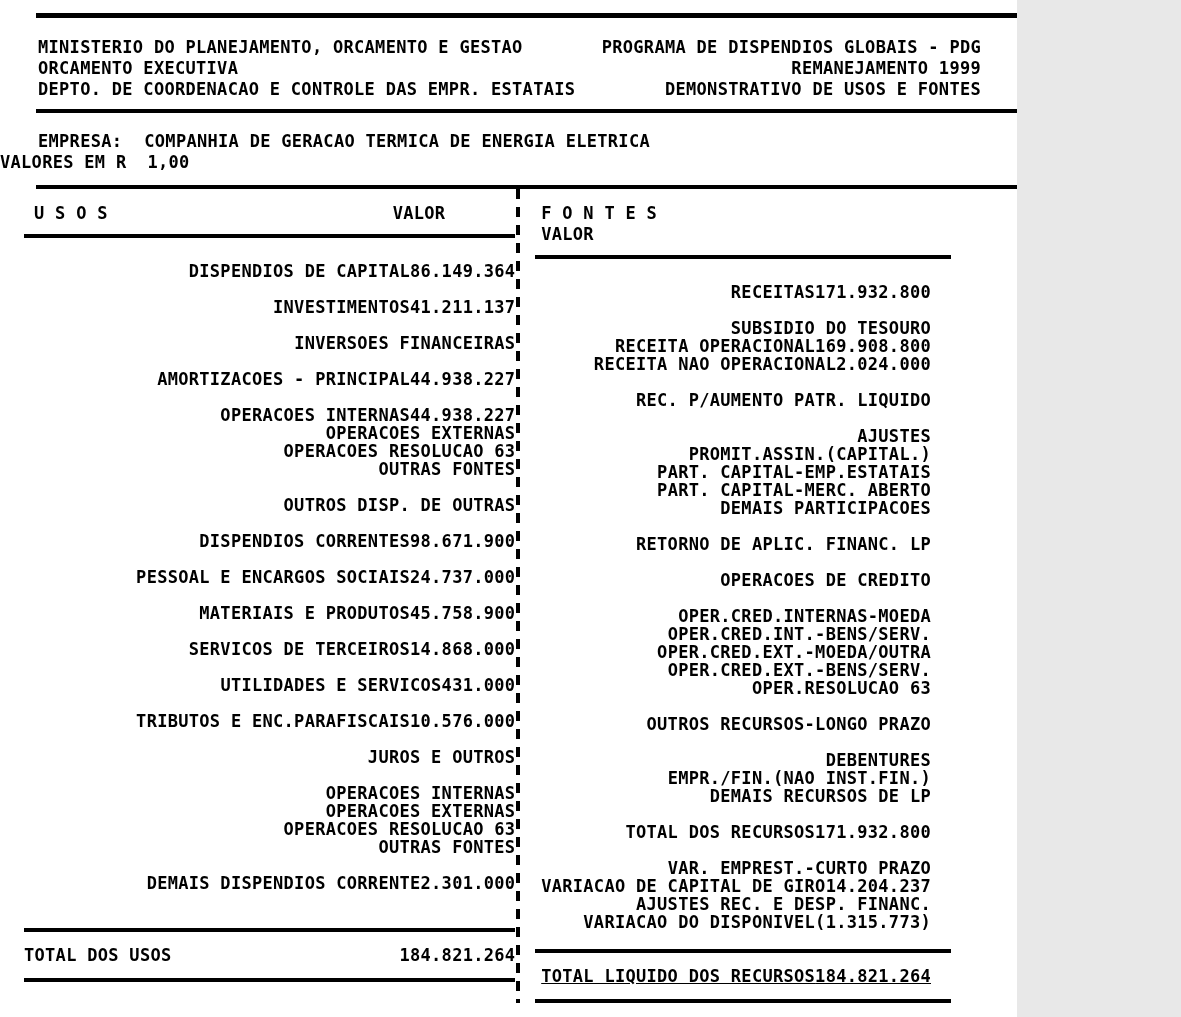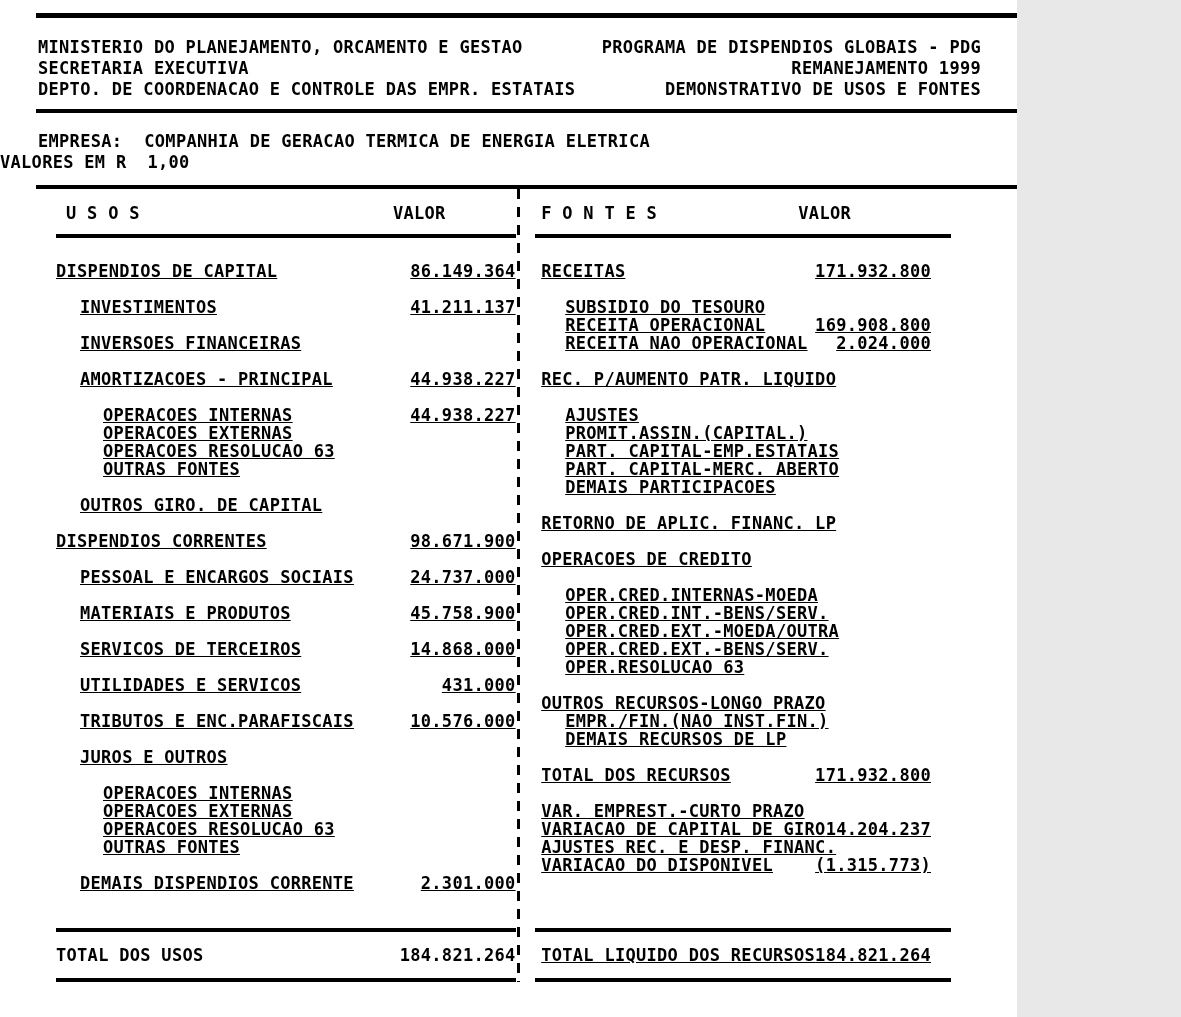--- a/index.html
+++ b/index.html
@@ -27,57 +27,57 @@
   .masthead { display: flex; justify-content: space-between; padding: 19px 36px 0 38px; }
   .masthead .line { line-height: 21px; }
   .mast-right { text-align: right; }
   .rule.r2 { margin-top: 9px; }
 
   .empresa-line { padding: 18px 36px 0 38px; line-height: 21px; }
   .empresa-name { margin-left: 22px; }
   .valores-line { text-align: left; padding-right: 100px; line-height: 21px; }
   .rule.r3 { margin-top: 12px; }
 
-  .table { display: flex; align-items: stretch; padding-left: 56px; padding-right: 66px; }
+  .table { display: flex; align-items: stretch; padding-left: 24px; padding-right: 66px; }
   .col-usos { width: 514px; }
   .col-fontes { flex: 1; }
   .vdivider {
     width: 4px;
     margin: 0 1px;
     background: repeating-linear-gradient(to bottom, #000 0 10px, transparent 10px 18px);
   }
   .col-head { display: flex; justify-content: space-between; padding: 14px 0 10px 10px; line-height: 21px; }
   .col-title { letter-spacing: 0.3px; }
   .col-usos .valor-head { margin-right: 70px; }
-  .col-fontes .col-head { padding-left: 20px; }
+  .col-fontes .col-head { padding-left: 20px; flex-direction: column; }
   .col-fontes .valor-head { margin-right: 100px; }
   .col-fontes .rule { margin-left: 14px; }
 
   .rows { height: 690px; padding-top: 6px; overflow: hidden; }
-  .row { display: flex; justify-content: space-between; line-height: 18px; text-decoration: underline; }
+  .row { display: flex; justify-content: flex-end; line-height: 18px; }
   .row.gap { margin-top: 18px; }
   .row.indent-1 { padding-left: 24px; }
   .row.indent-2 { padding-left: 47px; }
   .col-fontes .row { padding-left: 20px; padding-right: 20px; }
   .col-fontes .row.indent-1 { padding-left: 44px; }
 
   .total-row { display: flex; justify-content: space-between; padding: 14px 0; line-height: 18px; }
   .col-fontes .total-row { padding-left: 20px; padding-right: 20px; text-decoration: underline; }
 </style>
 </head>
 <body>
 
 <div class="page">
 
   <div class="rule full thick"></div>
 
   <div class="masthead">
     <div class="mast-left">
       <div class="line txt">MINISTERIO DO PLANEJAMENTO, ORCAMENTO E GESTAO</div>
-      <div class="line txt">SECRETARIA EXECUTIVA</div>
+      <div class="line txt">ORCAMENTO EXECUTIVA</div>
       <div class="line txt">DEPTO. DE COORDENACAO E CONTROLE DAS EMPR. ESTATAIS</div>
     </div>
     <div class="mast-right">
       <div class="line txt">PROGRAMA DE DISPENDIOS GLOBAIS - PDG</div>
       <div class="line txt">REMANEJAMENTO 1999</div>
       <div class="line txt">DEMONSTRATIVO DE USOS E FONTES</div>
     </div>
   </div>
 
   <div class="rule full r2"></div>
@@ -126,21 +126,21 @@
   </div>
           <div class="row indent-2">
     <span class="lbl txt">OPERACOES RESOLUCAO 63</span>
     <span class="val txt"></span>
   </div>
           <div class="row indent-2">
     <span class="lbl txt">OUTRAS FONTES</span>
     <span class="val txt"></span>
   </div>
           <div class="row indent-1 gap">
-    <span class="lbl txt">OUTROS GIRO. DE CAPITAL</span>
+    <span class="lbl txt">OUTROS DISP. DE OUTRAS</span>
     <span class="val txt"></span>
   </div>
           <div class="row indent-0 gap">
     <span class="lbl txt">DISPENDIOS CORRENTES</span>
     <span class="val txt">98.671.900</span>
   </div>
           <div class="row indent-1 gap">
     <span class="lbl txt">PESSOAL E ENCARGOS SOCIAIS</span>
     <span class="val txt">24.737.000</span>
   </div>
@@ -267,20 +267,24 @@
     <span class="val txt"></span>
   </div>
           <div class="row indent-1">
     <span class="lbl txt">OPER.RESOLUCAO 63</span>
     <span class="val txt"></span>
   </div>
           <div class="row indent-0 gap">
     <span class="lbl txt">OUTROS RECURSOS-LONGO PRAZO</span>
     <span class="val txt"></span>
   </div>
+          <div class="row indent-1 gap">
+    <span class="lbl txt">DEBENTURES</span>
+    <span class="val txt"></span>
+  </div>
           <div class="row indent-1">
     <span class="lbl txt">EMPR./FIN.(NAO INST.FIN.)</span>
     <span class="val txt"></span>
   </div>
           <div class="row indent-1">
     <span class="lbl txt">DEMAIS RECURSOS DE LP</span>
     <span class="val txt"></span>
   </div>
           <div class="row indent-0 gap">
     <span class="lbl txt">TOTAL DOS RECURSOS</span>

